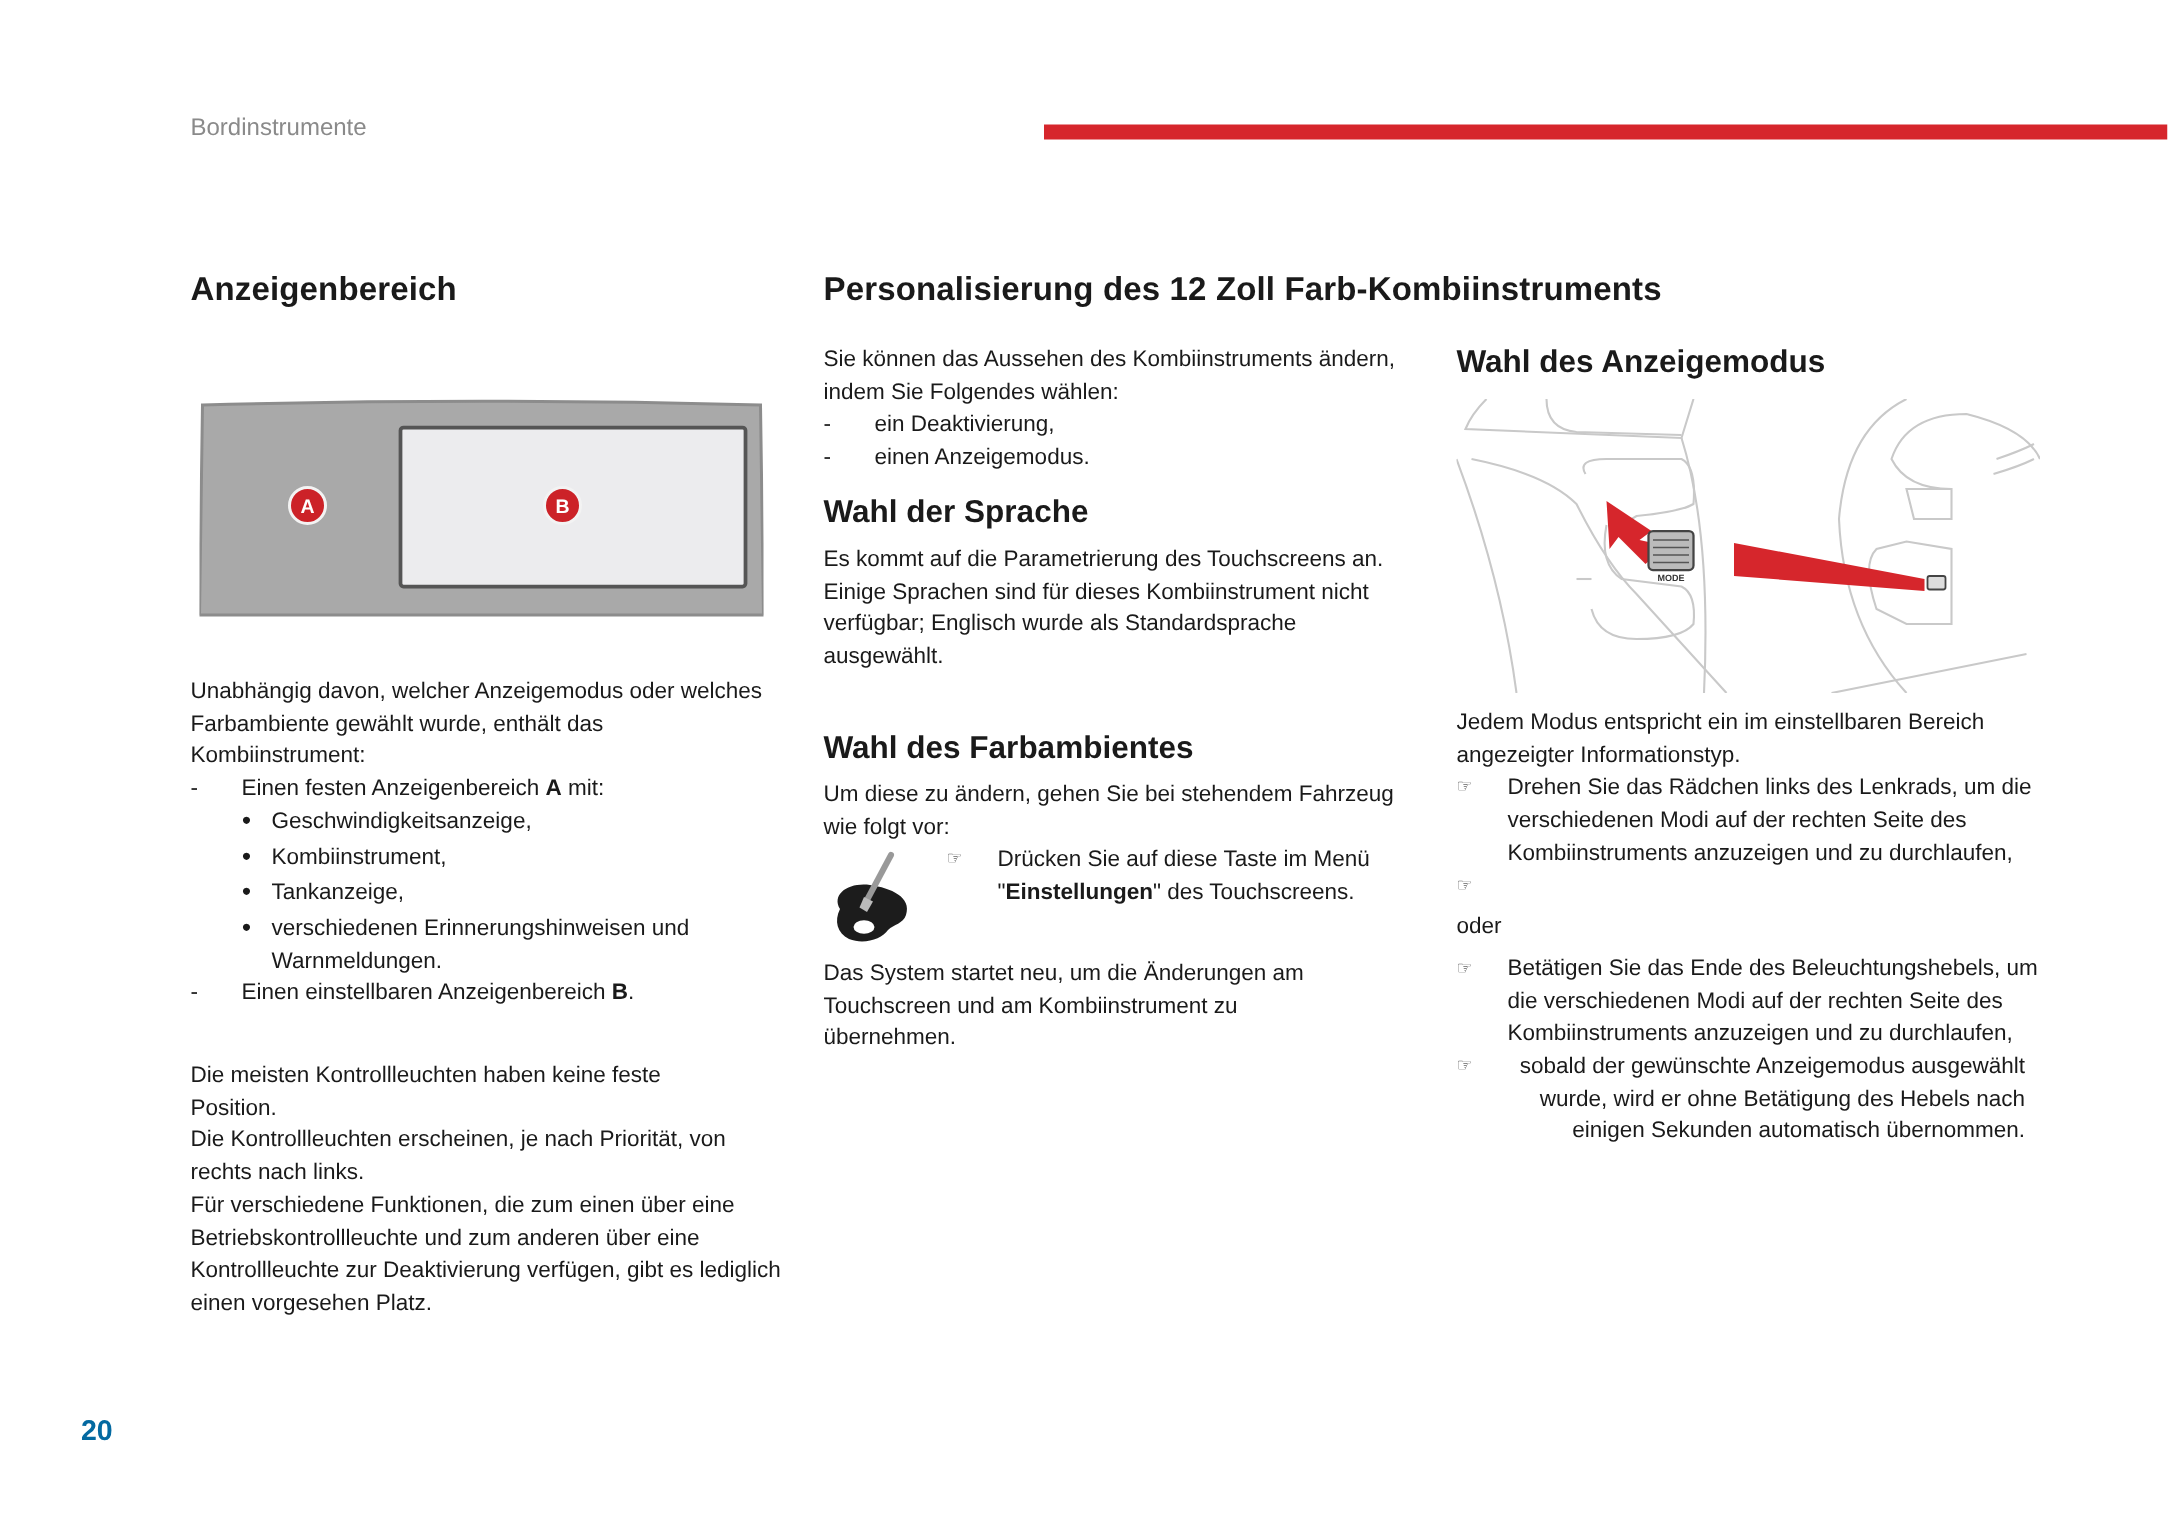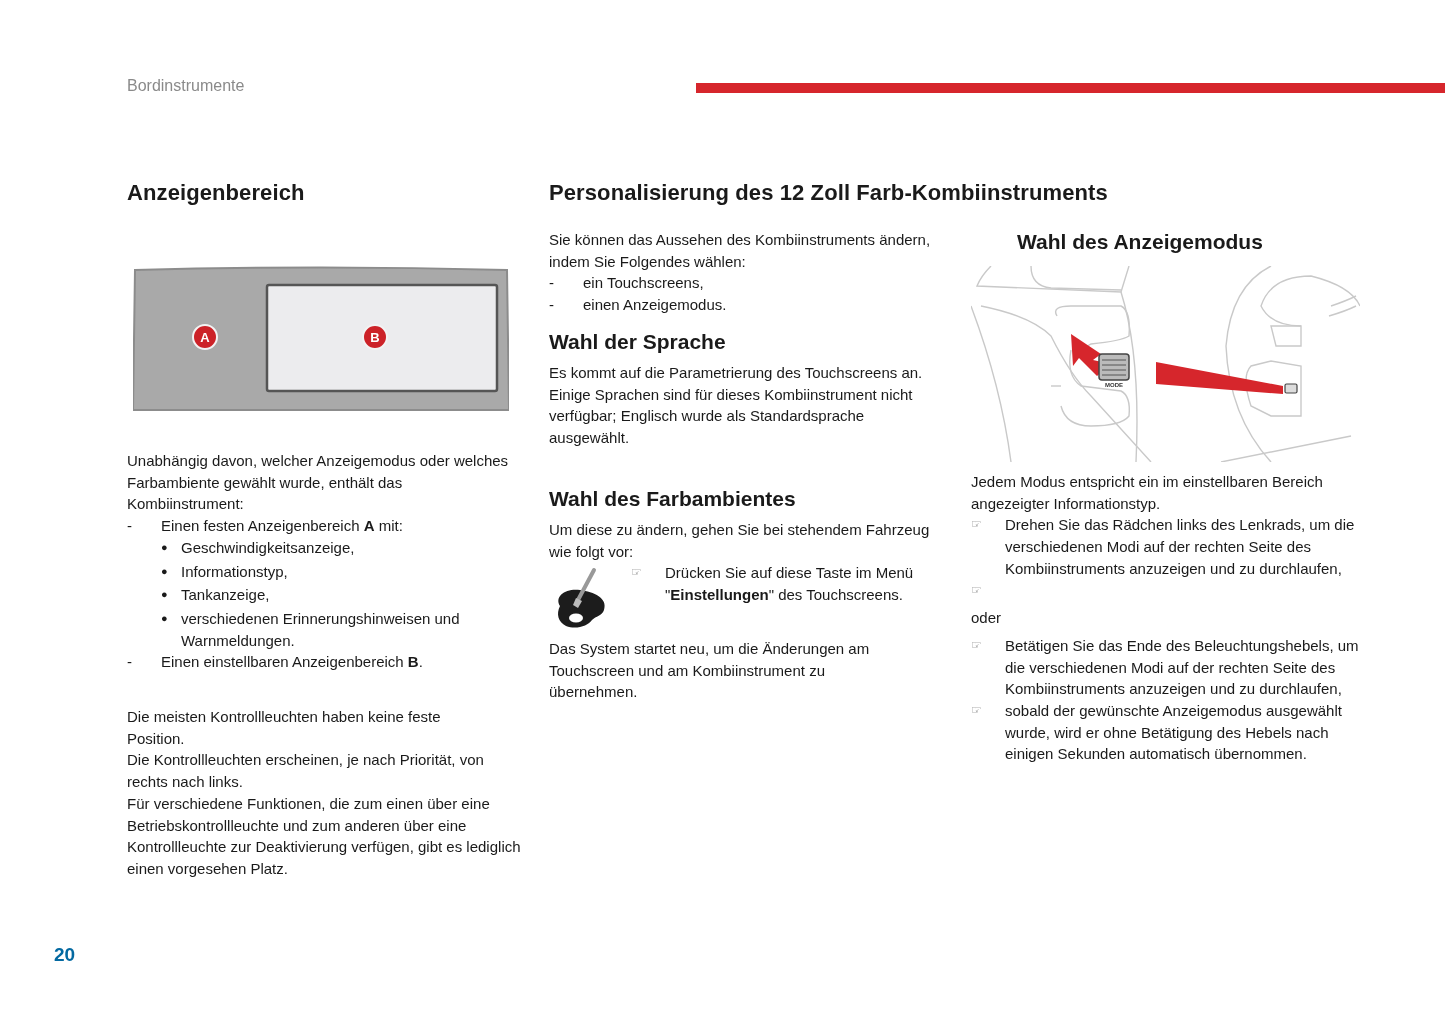--- a/index.html
+++ b/index.html
@@ -48,21 +48,21 @@
   <div class="row">
     <span class="dash">-</span>
     <span><span>Einen festen Anzeigenbereich </span><b>A</b><span> mit:</span></span>
   </div>
   <div class="row">
       <span class="bullet"></span>
       <span>Geschwindigkeitsanzeige,</span>
     </div>
   <div class="row">
       <span class="bullet"></span>
-      <span>Informationstyp,</span>
+      <span>Kombiinstrument,</span>
     </div>
   <div class="row">
       <span class="bullet"></span>
       <span>Tankanzeige,</span>
     </div>
   <div class="row">
       <span class="bullet"></span>
       <span style="width:310px;">verschiedenen Erinnerungshinweisen und Warnmeldungen.</span>
     </div>
   <div class="row">
@@ -76,21 +76,21 @@
   <p>Die Kontrollleuchten erscheinen, je nach Priorität, von rechts nach links.</p>
   <p>Für verschiedene Funktionen, die zum einen über eine Betriebskontrollleuchte und zum anderen über eine Kontrollleuchte zur Deaktivierung verfügen, gibt es lediglich einen vorgesehen Platz.</p>
 </div>
 
 <h1 class="abs title" style="left:549px; top:180px;">Personalisierung des 12 Zoll Farb-Kombiinstruments</h1>
 
 <div class="abs p" style="left:549px; top:229px; width:385px;">
   <p>Sie können das Aussehen des Kombiinstruments ändern, indem Sie Folgendes wählen:</p>
   <div class="row">
       <span class="dash">-</span>
-      <span>ein Touchscreens,</span>
+      <span>ein Deaktivierung,</span>
     </div>
   <div class="row">
       <span class="dash">-</span>
       <span>einen Anzeigemodus.</span>
     </div>
 </div>
 
 <h2 class="abs sub" style="left:549px; top:330px;">Wahl der Sprache</h2>
 <div class="abs p" style="left:549px; top:362px; width:385px;">
   <p>Es kommt auf die Parametrierung des Touchscreens an.</p>
@@ -111,21 +111,21 @@
 
 <div class="abs p" style="left:631px; top:562px; width:305px;">
   <div class="row">
     <span class="hand">☞</span>
     <span><span>Drücken Sie auf diese Taste im Menü "</span><b>Einstellungen</b><span>" des Touchscreens.</span></span>
   </div>
 </div>
 
 <div class="abs p" style="left:549px; top:638px; width:340px;">Das System startet neu, um die Änderungen am Touchscreen und am Kombiinstrument zu übernehmen.</div>
 
-<h2 class="abs sub" style="left:1017px; top:230px;text-align:center;">Wahl des Anzeigemodus</h2>
+<h2 class="abs sub" style="left:971px; top:230px;text-align:center;">Wahl des Anzeigemodus</h2>
 
 <div class="abs" style="left:971px; top:266px; width:389px; height:196px;">
   <svg width="389" height="196" viewBox="0 0 389 196" fill="none" stroke="#c9c9c9" stroke-width="1.4">
     <path d="M20 0 Q10 10 6 20 L150 26 L158 0"></path>
     <path d="M60 0 Q60 20 80 22 L150 24"></path>
     <path d="M0 40 Q30 120 40 196"></path>
     <path d="M10 40 Q60 50 80 70 Q100 110 120 130 L180 196"></path>
     <path d="M150 26 Q170 90 165 196"></path>
     <path d="M86 50 Q80 40 100 40 L150 40 Q160 45 158 70 Q150 75 120 78 L110 84"></path>
     <path d="M100 84 Q95 110 110 120 L150 125 Q160 130 158 150 Q150 160 120 160 Q95 160 90 140"></path>
@@ -159,17 +159,17 @@
   <div class="row">
     <span class="hand">☞</span>
   </div>
   <p style="margin-top:6px; margin-bottom:6px;">oder</p>
   <div class="row">
     <span class="hand">☞</span>
     <span style="width:360px;">Betätigen Sie das Ende des Beleuchtungshebels, um die verschiedenen Modi auf der rechten Seite des Kombiinstruments anzuzeigen und zu durchlaufen,</span>
   </div>
   <div class="row">
     <span class="hand">☞</span>
-    <span style="width:345px;">sobald der gewünschte Anzeigemodus ausgewählt wurde, wird er ohne Betätigung des Hebels nach einigen Sekunden automatisch übernommen.</span>
+    <span style="width:345px;text-align:right;">sobald der gewünschte Anzeigemodus ausgewählt wurde, wird er ohne Betätigung des Hebels nach einigen Sekunden automatisch übernommen.</span>
   </div>
 </div>
 
 <div class="abs page-num">20</div>
 
 </body></html>

